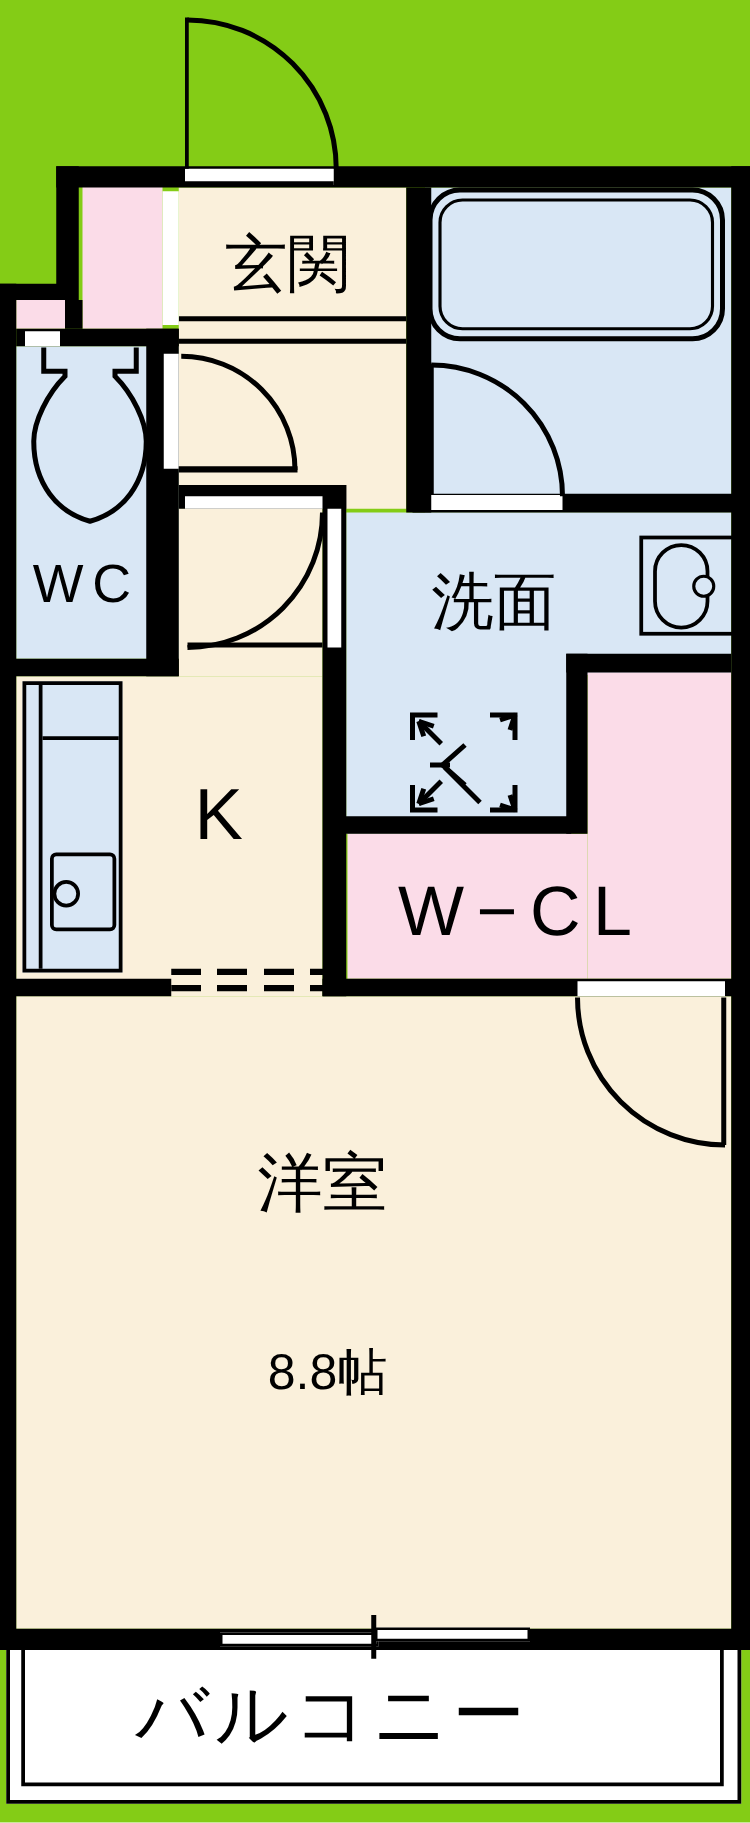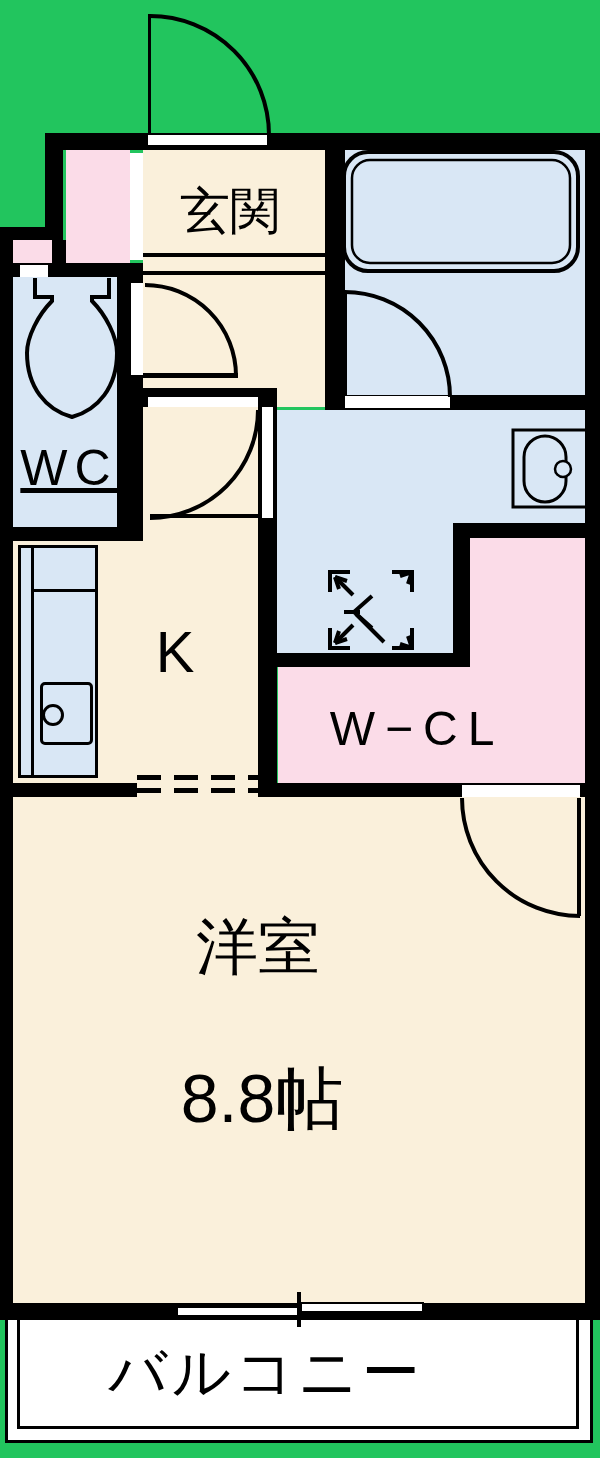--- a/index.html
+++ b/index.html
@@ -1,16 +1,16 @@
 <!DOCTYPE html>
 <html><head>
 <meta charset="utf-8">
 <style>
   html,body{margin:0;padding:0;background:#fff;}
-  #plan{position:relative;width:600px;height:1458px;background:#22c55e;overflow:hidden;
+  #plan{position:relative;width:600px;height:1458px;background:#84cc16;overflow:hidden;
         font-family:"Liberation Sans","DejaVu Sans",sans-serif;}
   .abs{position:absolute;}
   .wall{position:absolute;background:#000;}
   .fill{position:absolute;}
   .opening{position:absolute;background:#fff;}
   .lbl{position:absolute;transform:translate(-50%,-50%);color:#000;font-weight:500;
        white-space:nowrap;line-height:1;}
   .dashed{position:absolute;height:5px;
       background:repeating-linear-gradient(90deg,#000 0 24px,transparent 24px 37px);}
   svg{position:absolute;left:0;top:0;pointer-events:none;}
@@ -141,20 +141,21 @@
       <path d="M 372 596 L 354 612 L 372 628"></path>
       <line x1="344" y1="612" x2="360" y2="612"></line>
     </g>
 
     <g stroke="#000">
       <line x1="299" y1="1292" x2="299" y2="1327" stroke-width="4"></line>
     </g>
   </svg>
 
   <div class="lbl" style="left:230px;top:211px;font-size:50px;">玄関</div>
-  <div class="lbl" style="left:69px;top:468px;font-size:50px;letter-spacing:7px;text-decoration:underline;">WC</div>
+  <div class="lbl" style="left:69px;top:468px;font-size:43px;letter-spacing:7px;">WC</div>
+  <div class="lbl" style="left:395px;top:481px;font-size:50px;">洗面</div>
   <div class="lbl" style="left:175px;top:652px;font-size:58px;">K</div>
-  <div class="lbl" style="left:417px;top:729px;font-size:48px;letter-spacing:10px;">W−CL</div>
-  <div class="lbl" style="left:258px;top:947px;font-size:62px;">洋室</div>
-  <div class="lbl" style="left:262px;top:1098px;font-size:68px;">8.8帖</div>
+  <div class="lbl" style="left:417px;top:729px;font-size:56px;letter-spacing:10px;">W−CL</div>
+  <div class="lbl" style="left:258px;top:947px;font-size:52px;">洋室</div>
+  <div class="lbl" style="left:262px;top:1098px;font-size:40px;">8.8帖</div>
   <div class="lbl" style="left:266px;top:1372px;font-size:58px;letter-spacing:4px;">バルコニー</div>
 
 </div>
 
 </body></html>

